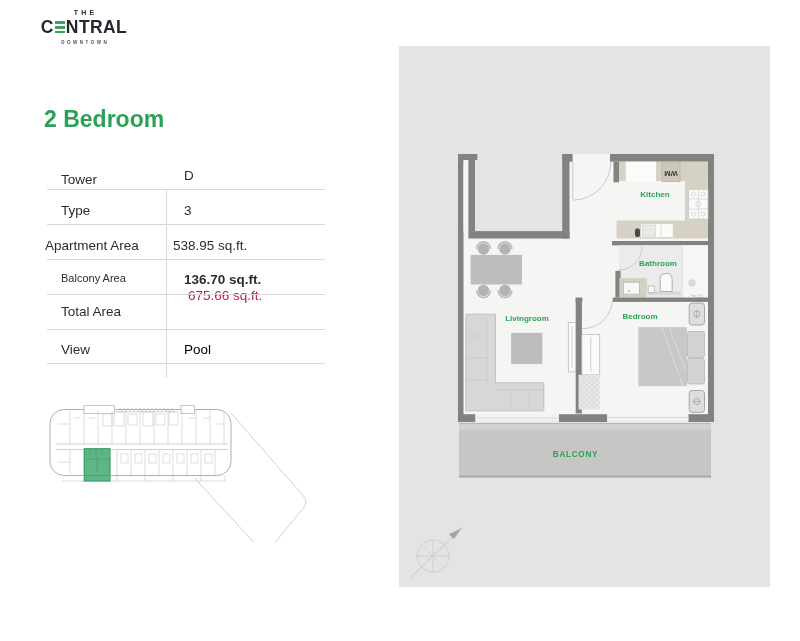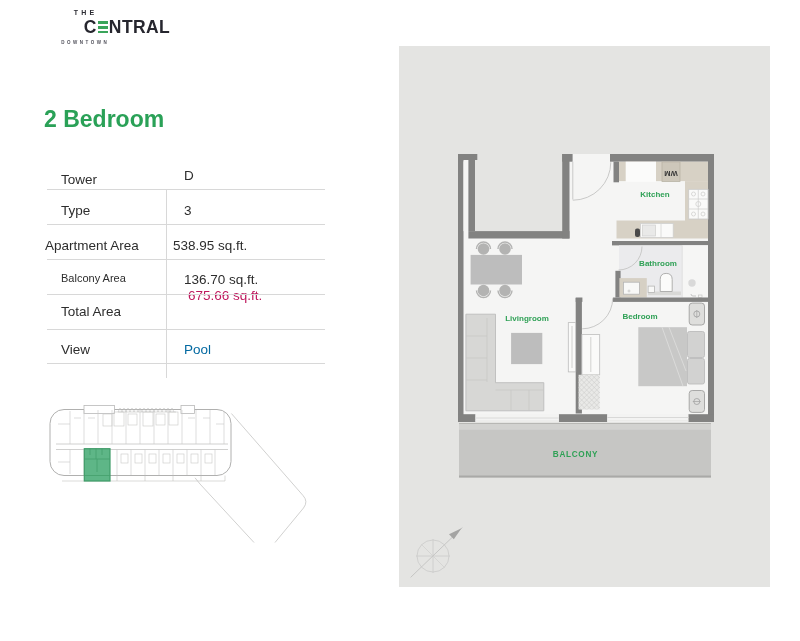--- a/index.html
+++ b/index.html
@@ -5,45 +5,45 @@
   html,body{margin:0;padding:0;}
   body{width:800px;height:641px;position:relative;background:#ffffff;
        font-family:"Liberation Sans", sans-serif;overflow:hidden;}
   .abs{position:absolute;white-space:nowrap;}
 </style>
 </head>
 <body>
 
 <div class="abs" style="left:0;top:0;width:168px;height:50px;">
   <div class="abs" style="left:0;top:9px;width:168px;text-align:center;font-size:7px;font-weight:bold;letter-spacing:3.2px;color:#2b2b32;text-indent:3.2px;">THE</div>
-  <div class="abs" style="left:0;top:17px;width:168px;text-align:center;font-size:17.5px;font-weight:bold;letter-spacing:0.4px;color:#26262e;padding-left:43px;">C<span style="display:inline-block;width:10px;height:12.5px;margin:0 1.2px 0 0.8px;background:linear-gradient(to bottom,#3aa55a 0 2.6px,transparent 2.6px 5px,#3aa55a 5px 7.6px,transparent 7.6px 10px,#3aa55a 10px 12.5px);"></span>NTRAL</div>
+  <div class="abs" style="left:0;top:17px;width:168px;text-align:center;font-size:17.5px;font-weight:bold;letter-spacing:0.4px;color:#26262e;">C<span style="display:inline-block;width:10px;height:12.5px;margin:0 1.2px 0 0.8px;background:linear-gradient(to bottom,#3aa55a 0 2.6px,transparent 2.6px 5px,#3aa55a 5px 7.6px,transparent 7.6px 10px,#3aa55a 10px 12.5px);"></span>NTRAL</div>
   <div class="abs" style="left:0;top:39.5px;width:168px;text-align:center;font-size:4.5px;font-weight:bold;letter-spacing:2.5px;color:#50505a;text-indent:2.5px;">DOWNTOWN</div>
 </div>
 
 <div class="abs" style="left:44px;top:106px;font-size:23px;font-weight:bold;color:#2aa157;">2 Bedroom</div>
 
 <div class="abs" style="left:0;top:0;">
 
   <div class="abs" style="left:61px;top:172px;font-size:13.5px;color:#2d2d2d;">Tower</div>
   <div class="abs" style="left:184px;top:168px;font-size:13.5px;color:#2d2d2d;">D</div>
 
   <div class="abs" style="left:61px;top:203px;font-size:13.5px;color:#2d2d2d;">Type</div>
   <div class="abs" style="left:184px;top:203px;font-size:13.5px;color:#2d2d2d;">3</div>
 
   <div class="abs" style="left:45px;top:238px;font-size:13.5px;color:#2d2d2d;">Apartment Area</div>
   <div class="abs" style="left:173px;top:238px;font-size:13.5px;color:#2d2d2d;">538.95 sq.ft.</div>
 
   <div class="abs" style="left:61px;top:272px;font-size:11px;color:#2d2d2d;text-align:right;">Balcony Area</div>
-  <div class="abs" style="left:184px;top:272px;font-size:13.5px;color:#2d2d2d;">136.70 sq.ft.</div>
+  <div class="abs" style="left:184px;top:272px;font-size:13.5px;color:#2d2d2d;font-weight:bold;">136.70 sq.ft.</div>
 
   <div class="abs" style="left:61px;top:304px;font-size:13.5px;color:#2d2d2d;">Total Area</div>
   <div class="abs" style="left:188px;top:288px;font-size:13.5px;color:#be185d;">675.66 sq.ft.</div>
 
   <div class="abs" style="left:61px;top:342px;font-size:13.5px;color:#2d2d2d;">View</div>
-  <div class="abs" style="left:184px;top:342px;font-size:13.5px;color:#0369a1;">Pool</div>
+  <div class="abs" style="left:184px;top:342px;font-size:13.5px;color:#000000;">Pool</div>
 
   <div class="abs" style="left:47px;top:189px;width:278px;height:1px;background:#d8d8d8;"></div>
   <div class="abs" style="left:47px;top:224px;width:278px;height:1px;background:#d8d8d8;"></div>
   <div class="abs" style="left:47px;top:259px;width:278px;height:1px;background:#d8d8d8;"></div>
   <div class="abs" style="left:47px;top:294px;width:278px;height:1px;background:#d8d8d8;"></div>
   <div class="abs" style="left:47px;top:329px;width:278px;height:1px;background:#d8d8d8;"></div>
   <div class="abs" style="left:47px;top:363px;width:278px;height:1px;background:#d8d8d8;"></div>
   <div class="abs" style="left:166px;top:189px;width:1px;height:189px;background:#d8d8d8;"></div>
 </div>
 

